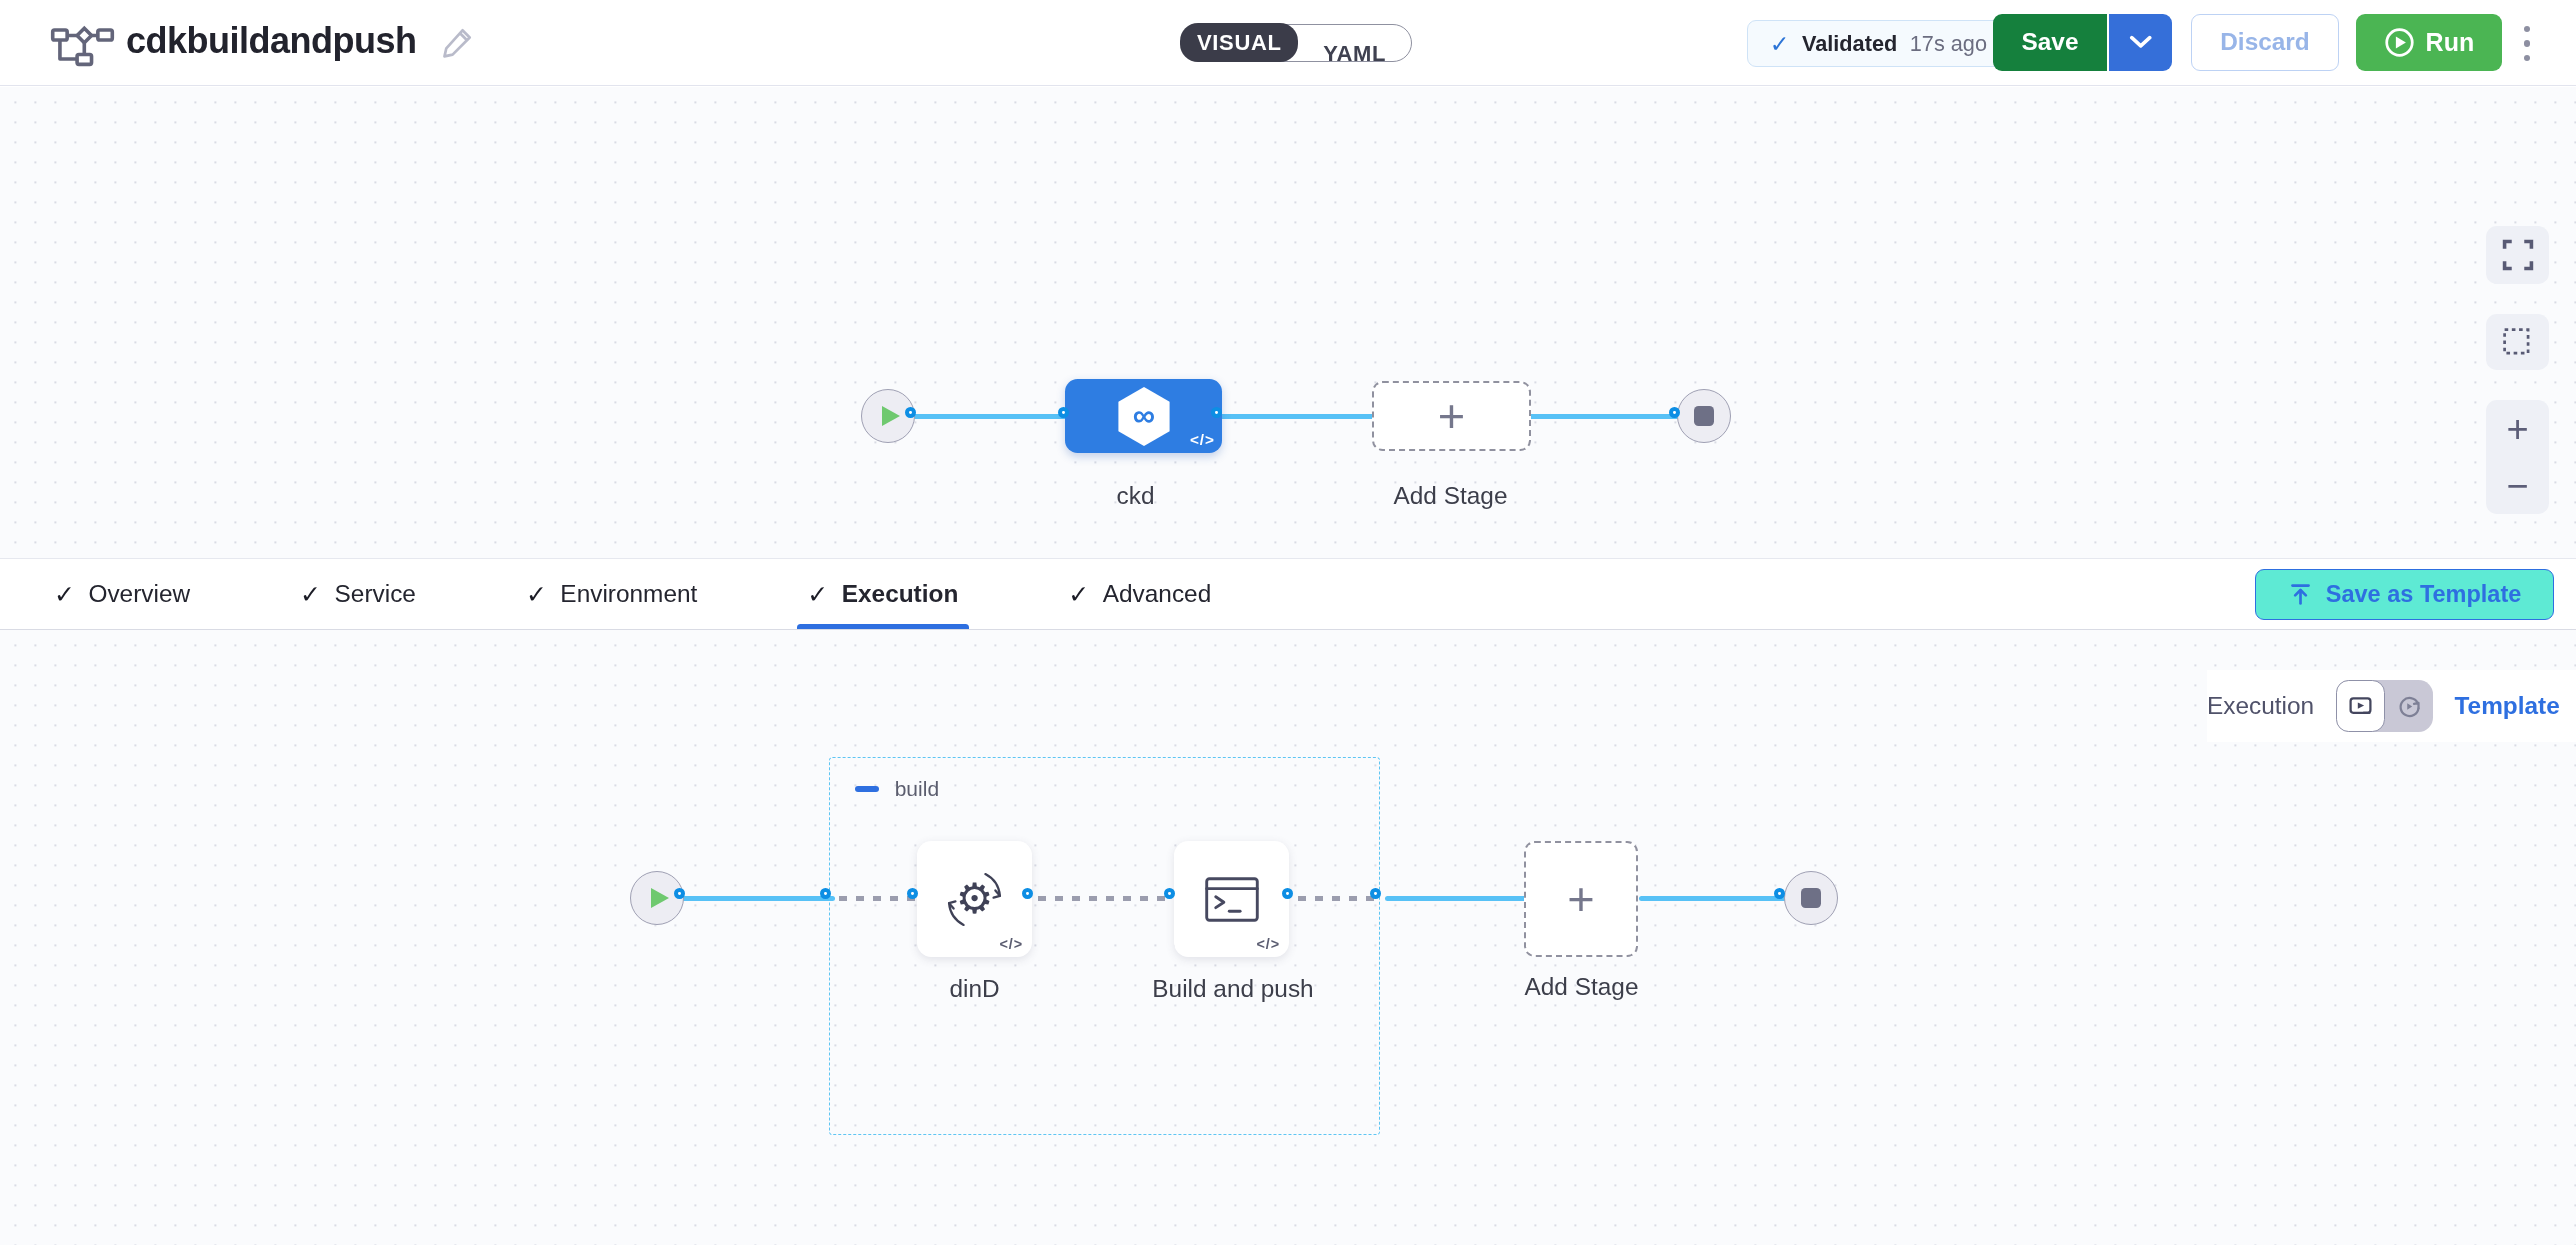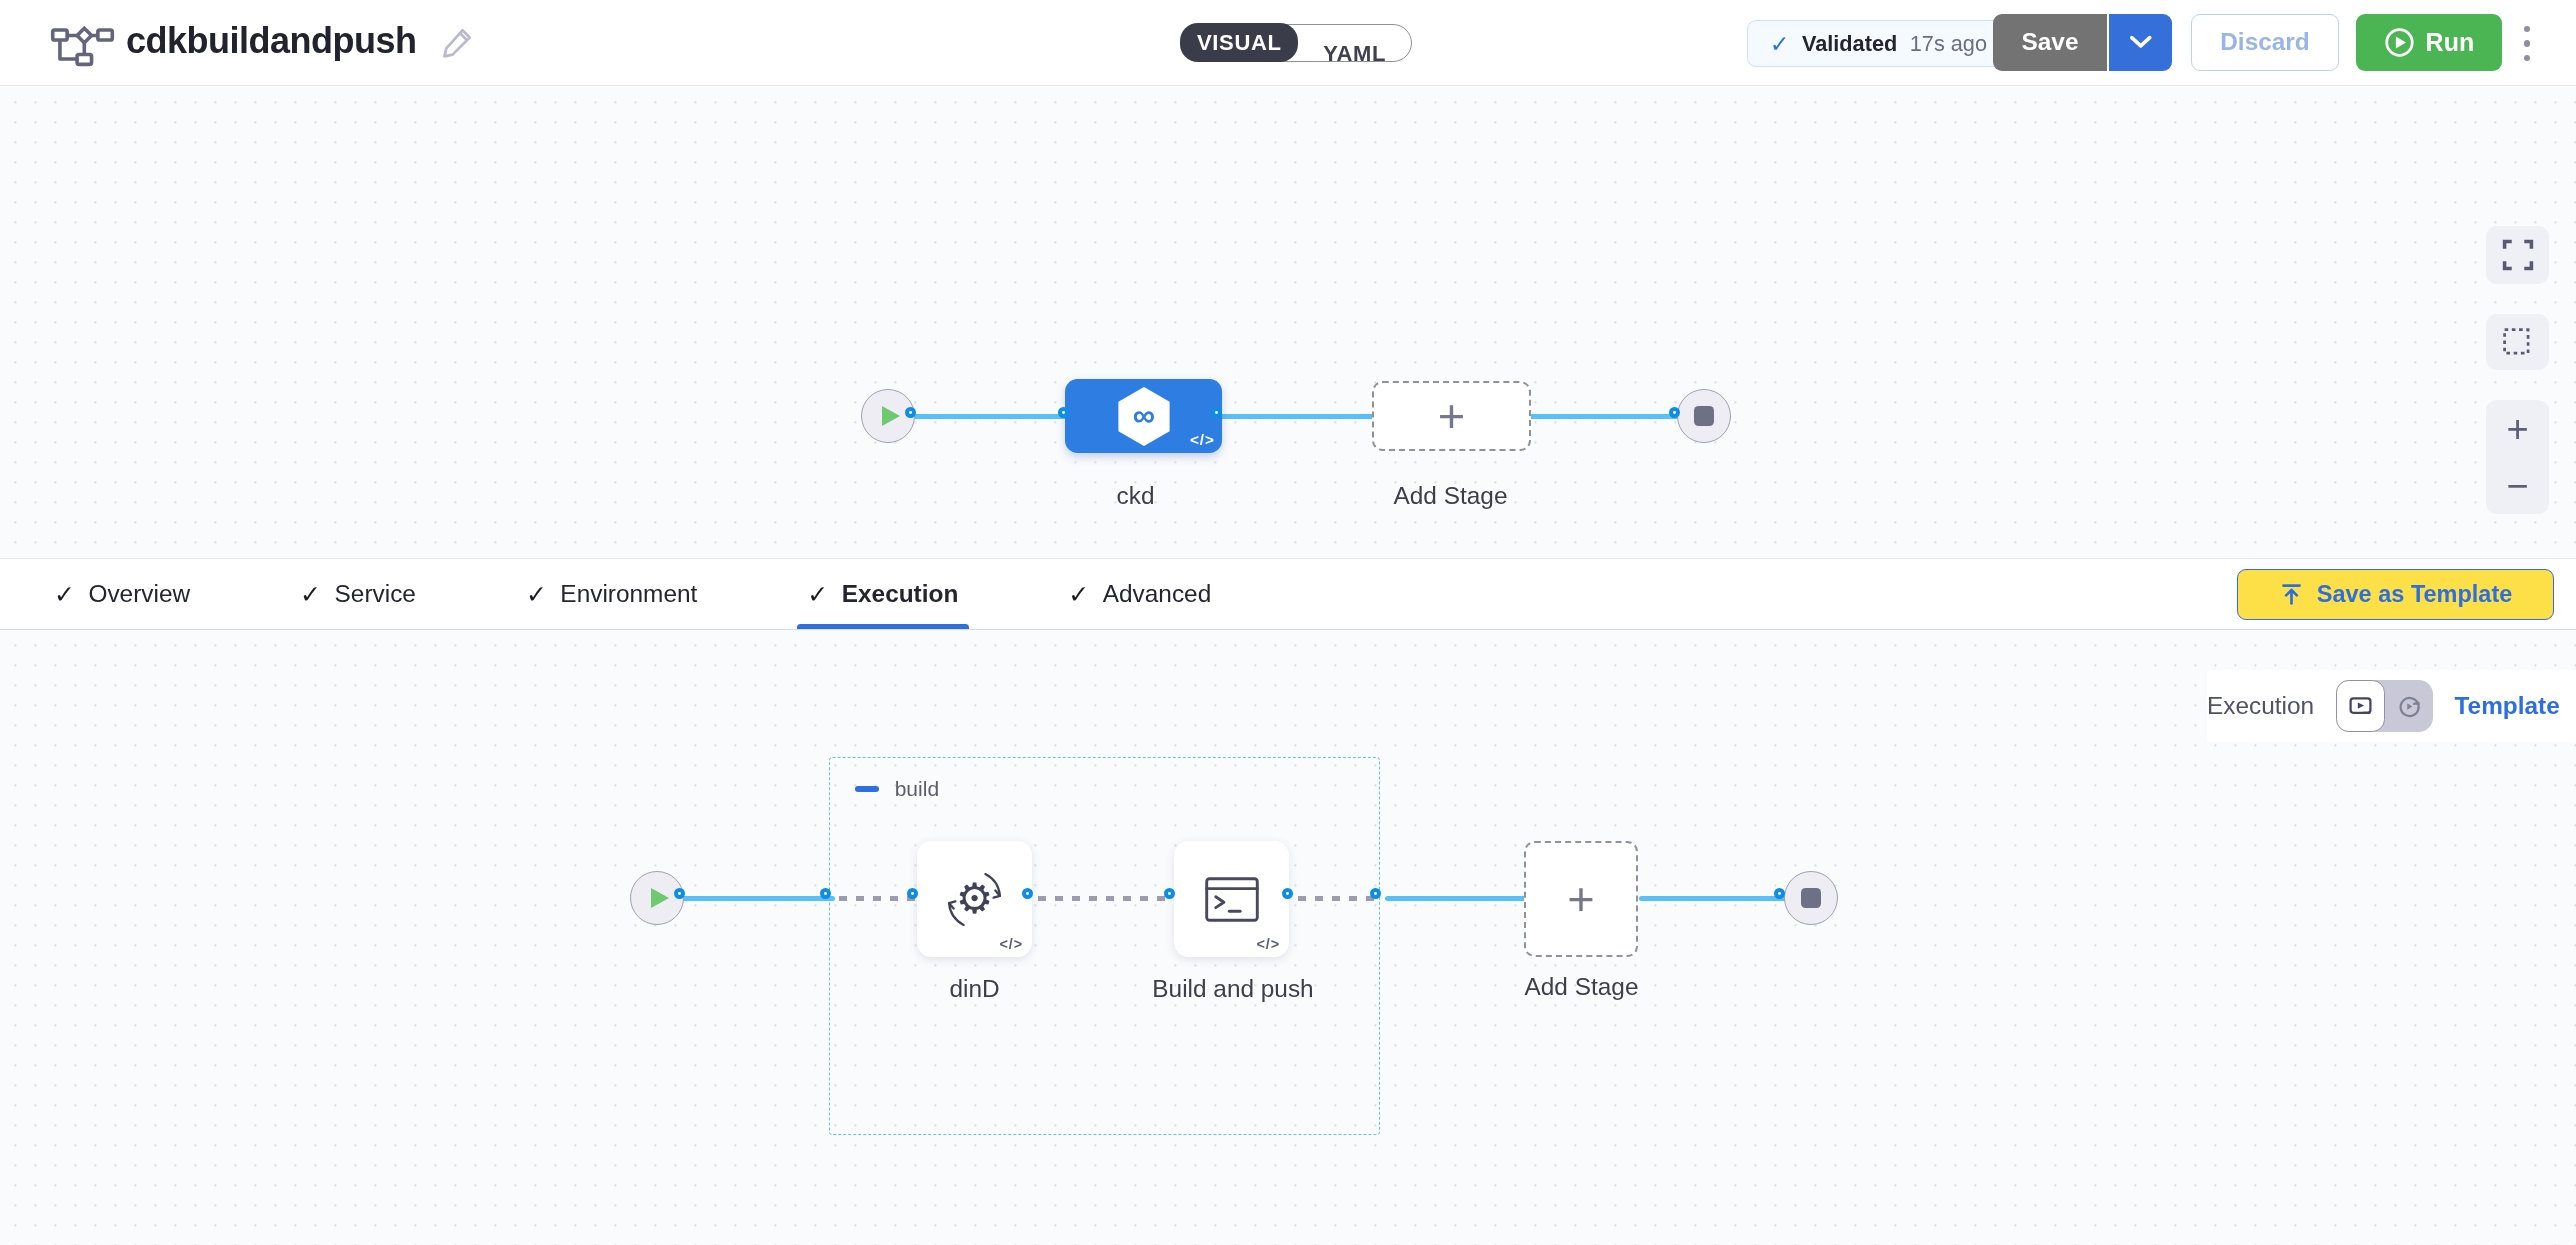--- a/index.html
+++ b/index.html
@@ -26,21 +26,21 @@
   .mode-seg.inactive { color:#3f4150;margin-top:22px; }
   .validated-badge {
     position:absolute; left:1747px; top:20px; height:47px; padding:0 21.7px;
     background:#f5fafe; border:1.8px solid #cfe3f7; border-radius:9px;
     display:flex; align-items:center; gap:12.6px; font-size:21.7px;
   }
   .validated-badge .check-icon { color:#2c74d6; font-size:23.5px; font-weight:bold; }
   .validated-badge .v-status { font-weight:bold; color:#24252f; }
   .validated-badge .v-time { color:#6b6d80; }
   .save-split { position:absolute; left:1993px; top:13.5px; height:57px; display:flex; border-radius:9px; overflow:hidden; }
-  .save-main { width:114px; background:#737373; color:#fff; font-weight:bold; font-size:24.4px;
+  .save-main { width:114px; background:#15803d; color:#fff; font-weight:bold; font-size:24.4px;
     display:flex; align-items:center; justify-content:center; cursor:pointer; }
   .save-divider { width:1.8px; background:#fff; }
   .save-caret { width:63px; background:#356fd9; display:flex; align-items:center; justify-content:center; cursor:pointer; }
   .btn-discard {
     position:absolute; left:2191px; top:13.5px; height:57px; width:148px;
     border:1.8px solid #bdd2f4; border-radius:9px; background:#fff;
     color:#98b5e8; font-weight:bold; font-size:24.4px;
     display:flex; align-items:center; justify-content:center; cursor:pointer;
   }
   .btn-run {
@@ -85,22 +85,22 @@
   
   .tabbar { position:absolute; top:558px; left:0; right:0; height:72px; background:#fff;
     border-top:0.9px solid #e6e8ef; border-bottom:0.9px solid #d9dbe4; z-index:25;
     display:flex; align-items:center; padding-left:54px; gap:110px; }
   .tab { position:relative; height:100%; display:flex; align-items:center; gap:13.5px;
     font-size:24.4px; color:#24252f; cursor:pointer; }
   .tab .check-icon { color:#1b1c26; font-size:25px; }
   .tab.active { font-weight:bold; }
   .tab.active::after { content:""; position:absolute; left:-10.8px; right:-10.8px; bottom:0;
     height:5.4px; background:#2e6fe0; border-radius:3.6px 3.6px 0 0; }
-  .btn-template { position:absolute; right:21.7px; top:569px; height:51px; padding:0 41px;
-    border:1.8px solid #2e6fe0; border-radius:9px; background:#fde047; color:#2e6fe0;
+  .btn-template { position:absolute; right:21.7px; top:569px; height:51px; padding:0 32px;
+    border:1.8px solid #2e6fe0; border-radius:9px; background:#5eead4; color:#2e6fe0;
     font-size:23.5px; font-weight:bold; display:flex; align-items:center; gap:12.6px; cursor:pointer; z-index:26; }
   
   .exec-bar { position:absolute; left:2207px; right:0; top:40px; height:72px; background:#fff;
     display:flex; align-items:center; justify-content:flex-end; gap:21.7px; padding-right:16.2px; z-index:7; }
   .exec-label { font-size:24.4px; color:#50526a; }
   .view-toggle { width:117px; height:52px; background:#c9c8d6; border-radius:14.4px; display:flex; }
   .view-seg { flex:1; display:flex; align-items:center; justify-content:center; cursor:pointer; }
   .view-seg.active { background:#fff; border:1.8px solid #8f91a8; border-radius:12.6px; }
   .rollback-link { font-size:24.4px; color:#2e6fe0; font-weight:bold; cursor:pointer; }
   

